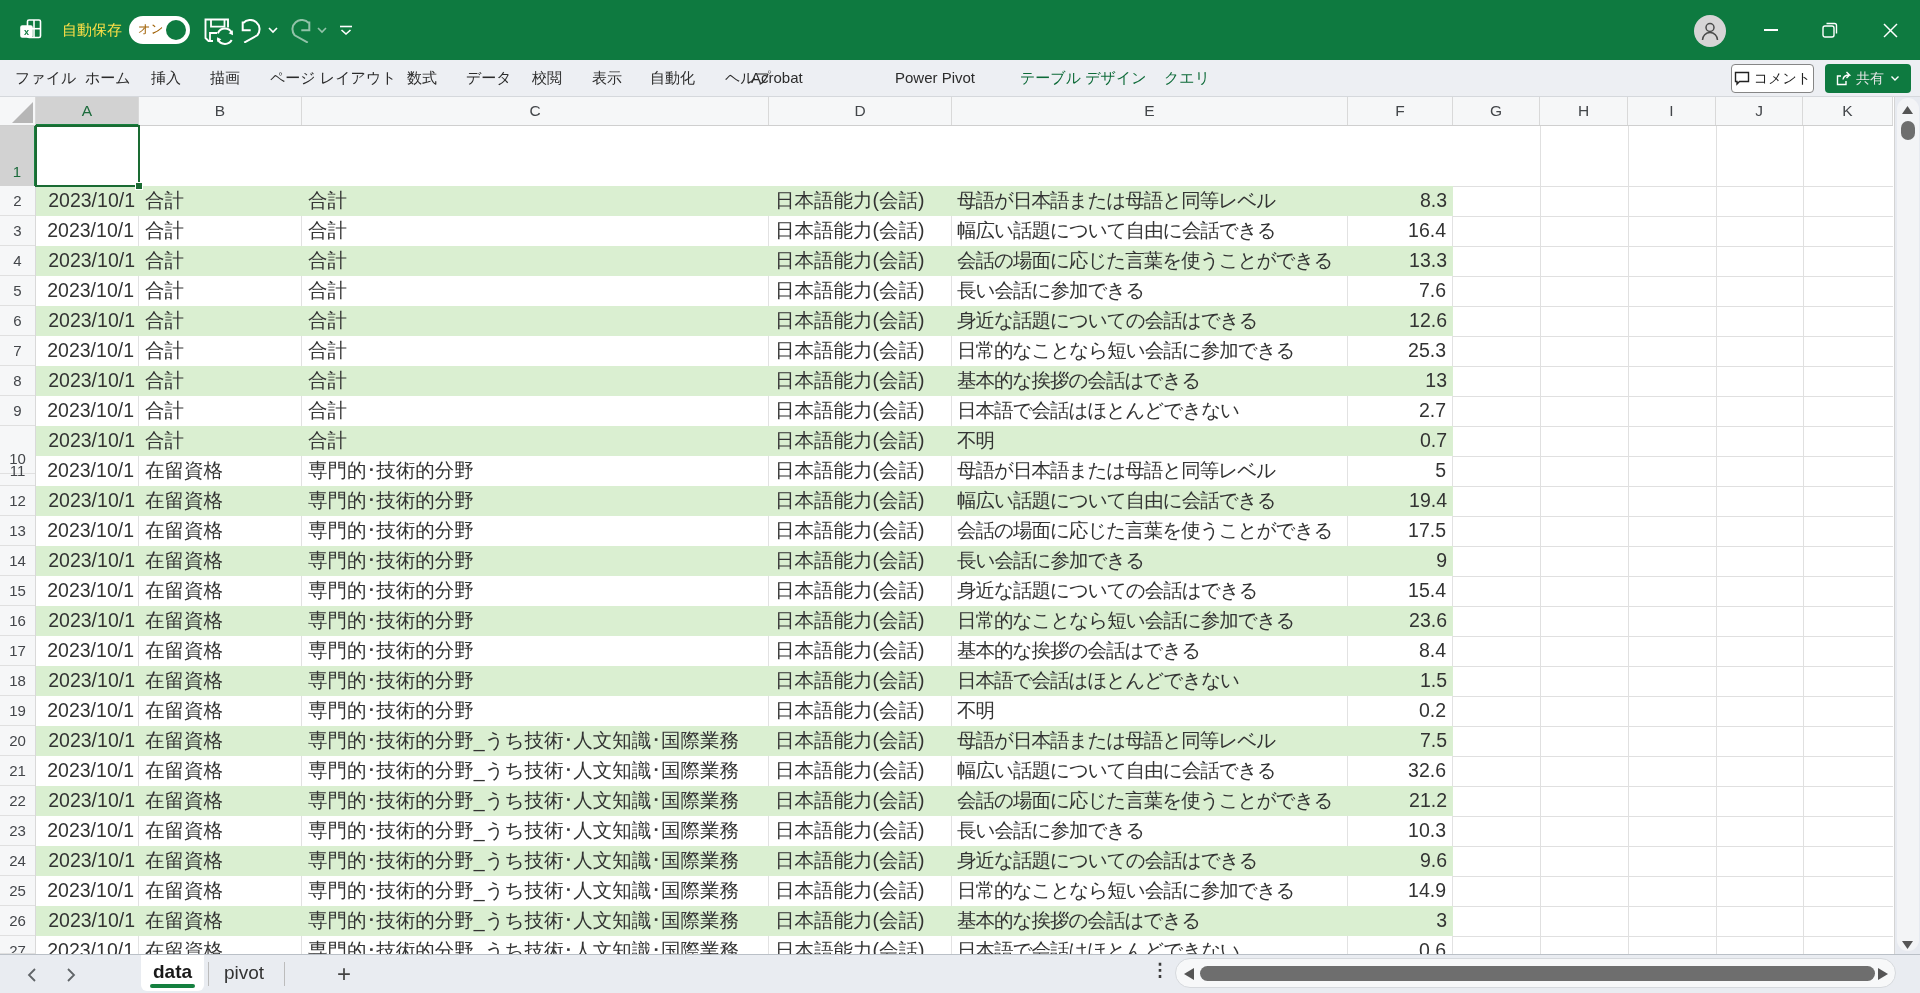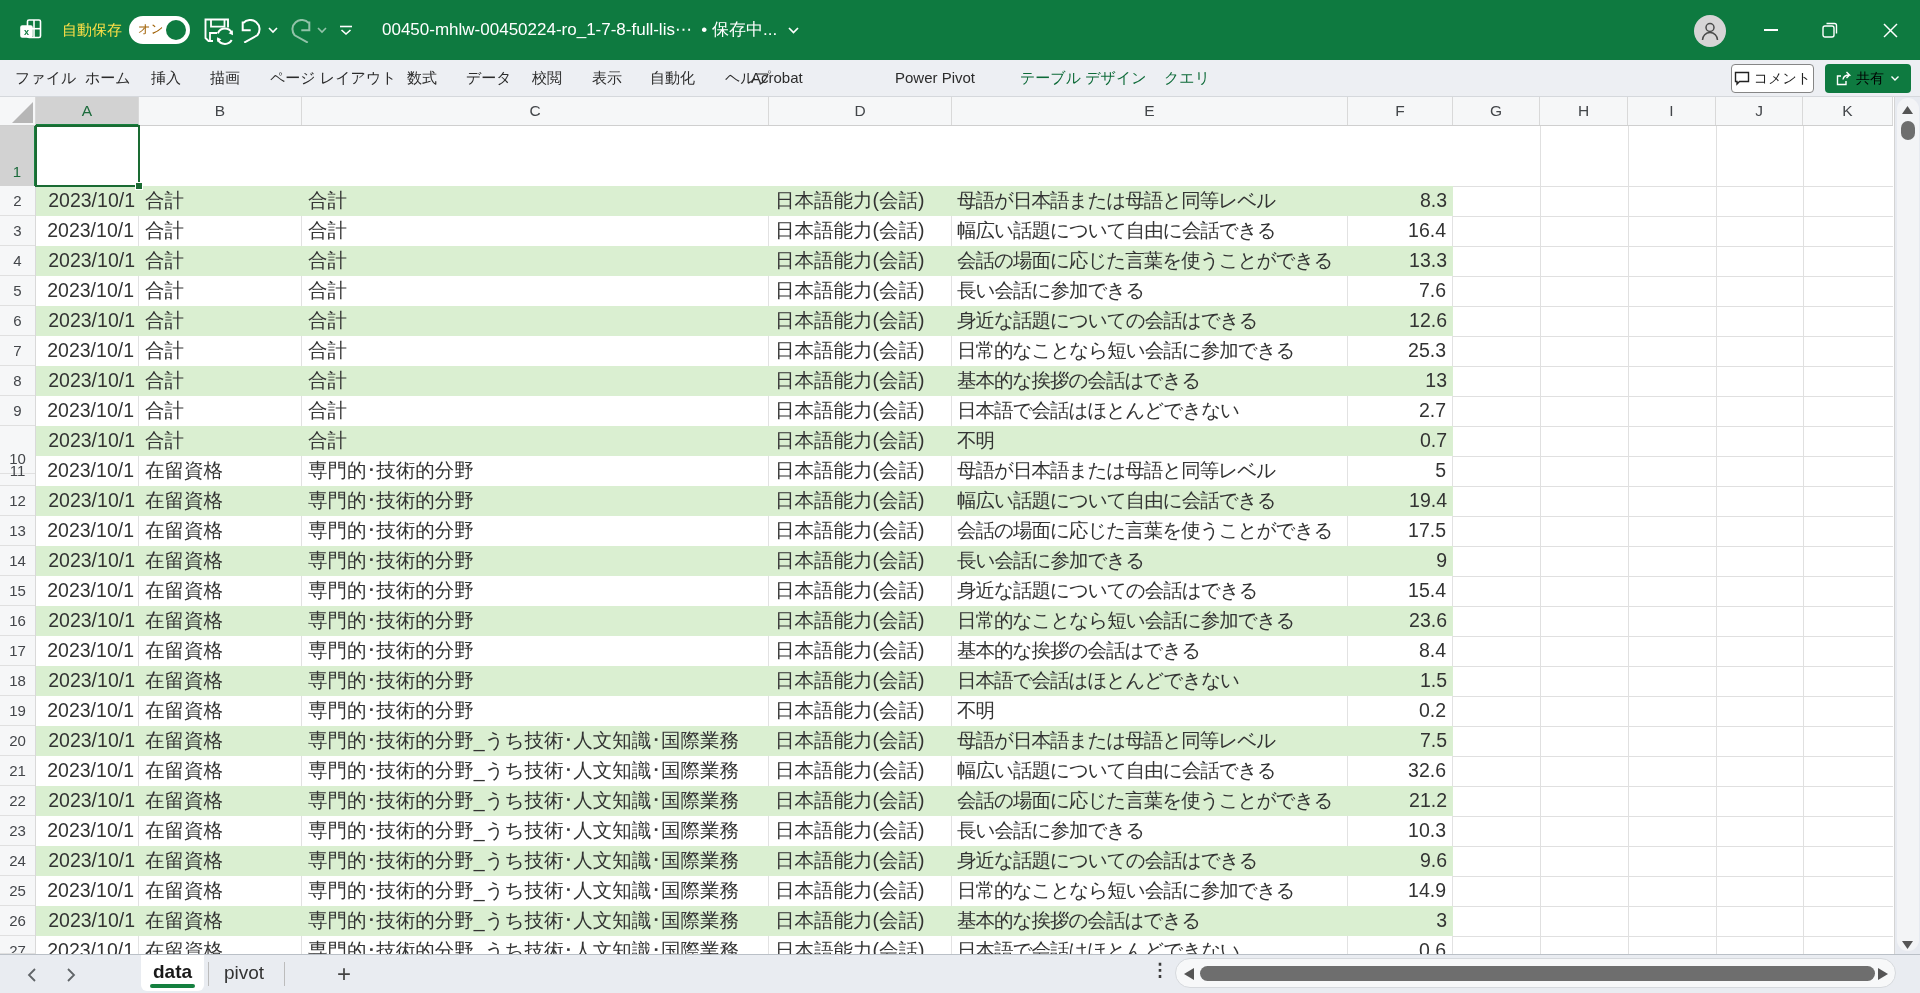--- a/index.html
+++ b/index.html
@@ -11,21 +11,21 @@
 #searchbox svg{position:absolute;left:23px;top:9px}
 #searchbox span{position:absolute;left:57px}
 #avatar{position:absolute;left:1694px;top:15px;width:32px;height:32px;border-radius:50%;background:#d7d5d6}
 #toggle{position:absolute;left:129px;top:16px;width:61px;height:28px;background:#fff;border-radius:14px}
 #toggle .lbl{position:absolute;left:9px;top:0;color:#a16207;font-size:12.5px;line-height:27px}
 #toggle .knob{position:absolute;right:4px;top:4px;width:20px;height:20px;border-radius:50%;background:#0e7a40}
 #menubar{position:absolute;left:0;top:60px;width:1920px;height:37px;background:#edeff3;border-bottom:1px solid #d5d8dc}
 #menubar .m{position:absolute;top:0;font-size:15px;line-height:36px;color:#2b2b2b;white-space:nowrap}
 #menubar .g{color:#0d6a38}
 #btncomment{position:absolute;left:1731px;top:4px;width:83px;height:29px;background:#fff;border:1px solid #868686;border-radius:4px;font-size:14px;color:#222;text-align:center;line-height:27px}
-#btnshare{position:absolute;left:1825px;top:4px;width:86px;height:29px;background:#0e7a40;border-radius:4px;font-size:14px;color:#000000;text-align:center;line-height:29px}
+#btnshare{position:absolute;left:1825px;top:4px;width:86px;height:29px;background:#0e7a40;border-radius:4px;font-size:14px;color:#e5e5e5;text-align:center;line-height:29px}
 #cornerbox{position:absolute;left:0;top:97px;width:36px;height:29px;background:#f6f7f8;border-right:1px solid #d9d9d9;border-bottom:1px solid #cfcfcf}
 #colhead{position:absolute;left:36px;top:97px;width:1857px;height:29px;background:#f6f7f8;border-bottom:1px solid #cfcfcf}
 .ch{position:absolute;top:0;height:28px;font-size:15.5px;color:#43464a;text-align:center;line-height:28px;border-right:1px solid #d9d9d9;margin-left:-36px}
 .ch.sel{background:#d2d2d2;color:#1c6b3c;border-bottom:2px solid #17813f;height:29px;line-height:27px}
 #grid{position:absolute;left:0;top:126px;width:1893px;height:828px;background:#fff}
 #rightarea{position:absolute;left:1453px;top:60px;width:440px;height:768px;background:repeating-linear-gradient(to bottom,#e0e0e0 0,#e0e0e0 1px,transparent 1px,transparent 30px)}
 .vl{position:absolute;top:0;width:1px;height:828px;background:#e0e0e0}
 #hrow{position:absolute;left:36px;top:0;width:1417px;height:60px;background:#4ea72e}
 #hrow .h{position:absolute;top:0;height:60px;line-height:58px;color:#fff;font-weight:bold;font-size:17px}
 .dr{position:absolute;left:36px;width:1417px}
@@ -91,23 +91,20 @@
     <path d="M21.3 2.5 V11.2 H13.3"></path>
     <path d="M20.8 4.2 A 9.1 9.1 0 1 0 6.7 16.3 L 19.8 23.6"></path>
   </svg>
   <svg class="abs" style="left:316px;top:26px;opacity:.55" width="12" height="8" viewBox="0 0 12 8" fill="none" stroke="#fff" stroke-width="1.6">
       <path d="M2 2 l4 4 l4 -4"></path>
     </svg>
   <svg class="abs" style="left:339px;top:25px" width="14" height="11" viewBox="0 0 14 11" fill="none" stroke="#fff" stroke-width="1.6">
     <line x1="1" y1="1.5" x2="13" y2="1.5"></line>
       <path d="M2.5 5 l4.5 4 l4.5 -4"></path>
   </svg>
-  <div id="fname">00450-mhlw-00450224-ro_1-7-8-full-lis⋯&nbsp;&nbsp;•&nbsp;保存中...&nbsp;&nbsp;<svg style="display:inline-block;vertical-align:middle" width="13" height="9" viewBox="0 0 13 9" fill="none" stroke="#fff" stroke-width="1.7">
-        <path d="M2 2 l4.5 4.5 l4.5 -4.5"></path>
-      </svg></div>
   <div id="avatar">
       <svg style="margin:4px" width="24" height="24" viewBox="0 0 24 24" fill="none" stroke="#4a4a4a" stroke-width="1.5">
         <circle cx="12" cy="8.5" r="4"></circle>
         <path d="M4.5 21 a 7.5 7.5 0 0 1 15 0"></path>
       </svg>
     </div>
   <svg class="abs" style="left:1764px;top:29px" width="14" height="2" viewBox="0 0 14 2">
       <rect width="14" height="2" fill="#fff"></rect>
     </svg>
   <svg class="abs" style="left:1822px;top:22px" width="16" height="16" viewBox="0 0 16 16" fill="none" stroke="#fff" stroke-width="1.4">

